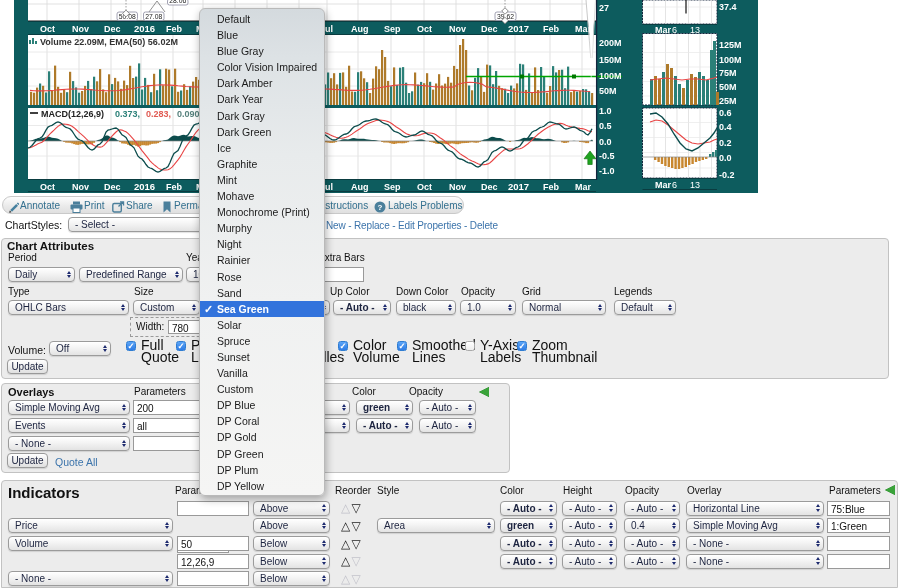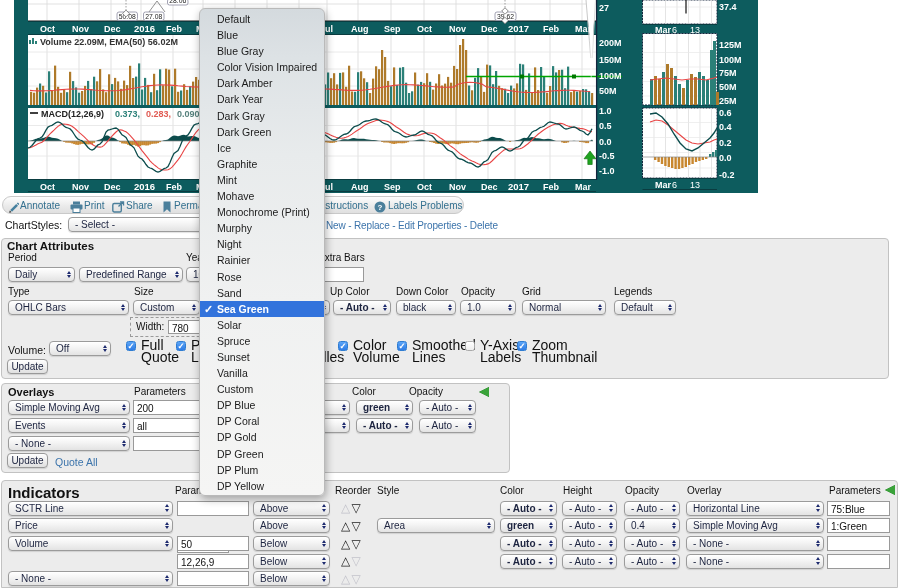--- a/index.html
+++ b/index.html
@@ -833,27 +833,20 @@
 <div class="lbl bld" style="left:8px;top:484px;font-size:15px;color:#111">Indicators</div>
 <div class="lbl" style="left:175px;top:485px;font-size:10px;color:#111">Parameters</div>
 <div class="lbl" style="left:335px;top:485px;font-size:10px;color:#111">Reorder</div>
 <div class="lbl" style="left:377px;top:485px;font-size:10px;color:#111">Style</div>
 <div class="lbl" style="left:500px;top:485px;font-size:10px;color:#111">Color</div>
 <div class="lbl" style="left:563px;top:485px;font-size:10px;color:#111">Height</div>
 <div class="lbl" style="left:625px;top:485px;font-size:10px;color:#111">Opacity</div>
 <div class="lbl" style="left:687px;top:485px;font-size:10px;color:#111">Overlay</div>
 <div class="lbl" style="left:829px;top:485px;font-size:10px;color:#111">Parameters</div>
 <div class="gtri" style="left:885px;top:485px"></div>
-<div class="sel" style="left:8px;top:500.5px;width:165px;height:15px;font-size:10px">
-      <span class="t" style="color:#1d2440">SCTR Line</span>
-      <span class="ar">
-        <b class="u"></b>
-        <b class="d"></b>
-      </span>
-    </div>
 <div class="inp" style="left:177px;top:500.5px;width:72px;height:15px"></div>
 <div class="sel" style="left:253px;top:500.5px;width:77px;height:15px;font-size:10px">
       <span class="t" style="color:#1d2440">Above</span>
       <span class="ar">
         <b class="u"></b>
         <b class="d"></b>
       </span>
     </div>
 <div class="tri" style="left:341px;top:502.0px;color:#c3c3cb">△</div>
 <div class="tri" style="left:351.5px;top:502.0px;color:#1c1c1c">▽</div>

